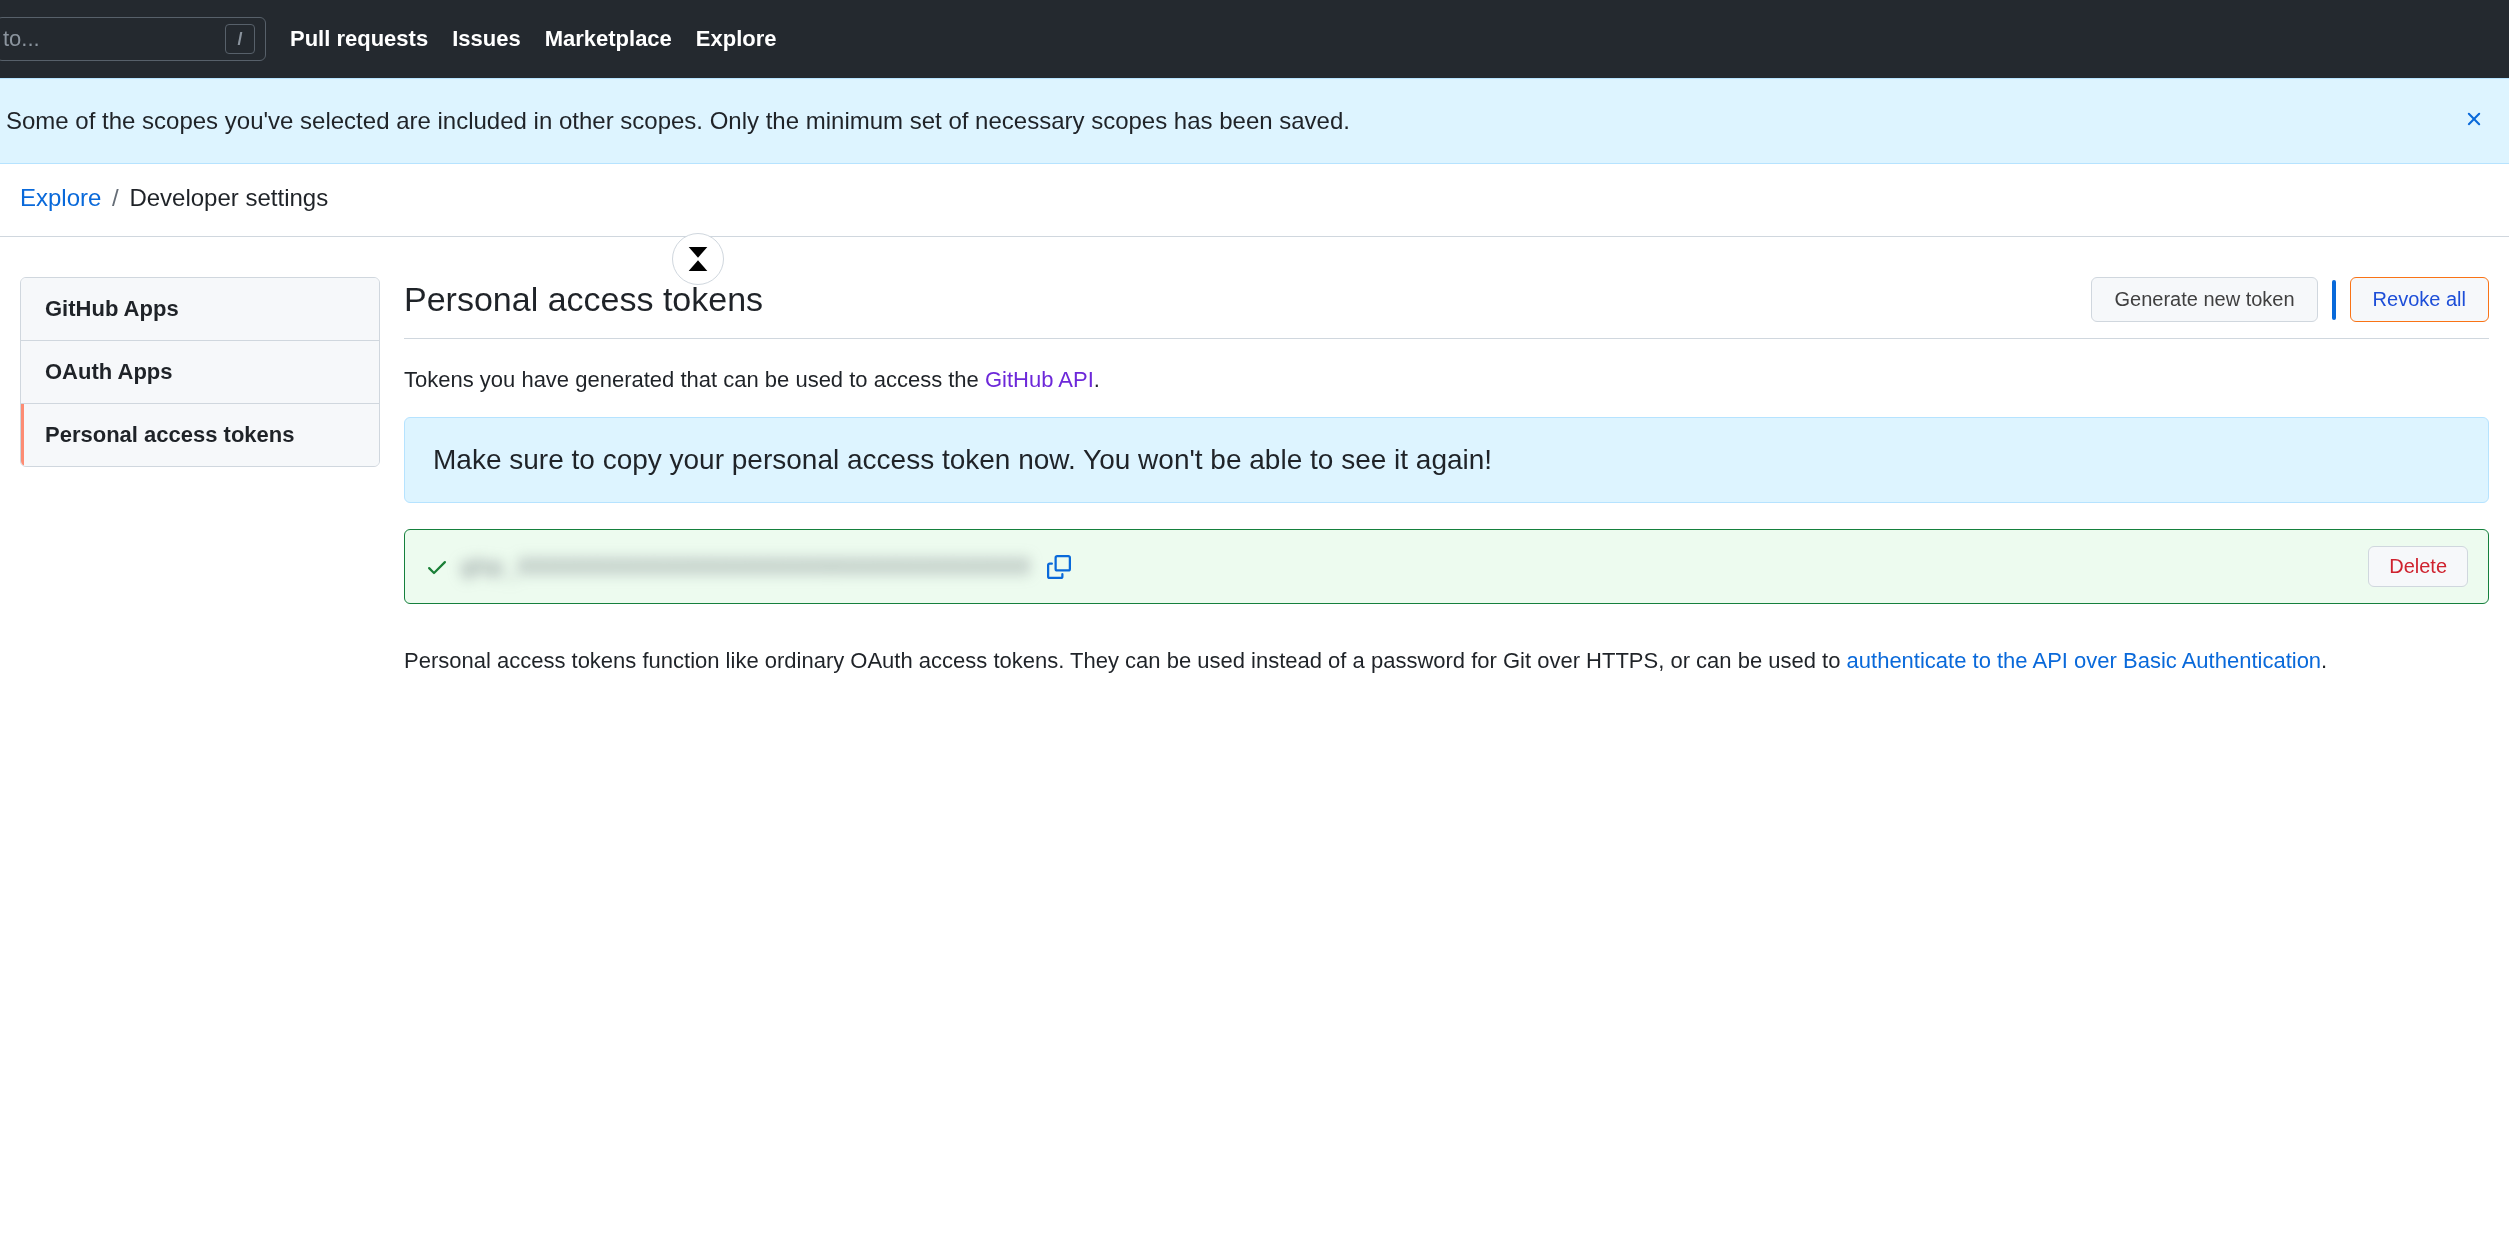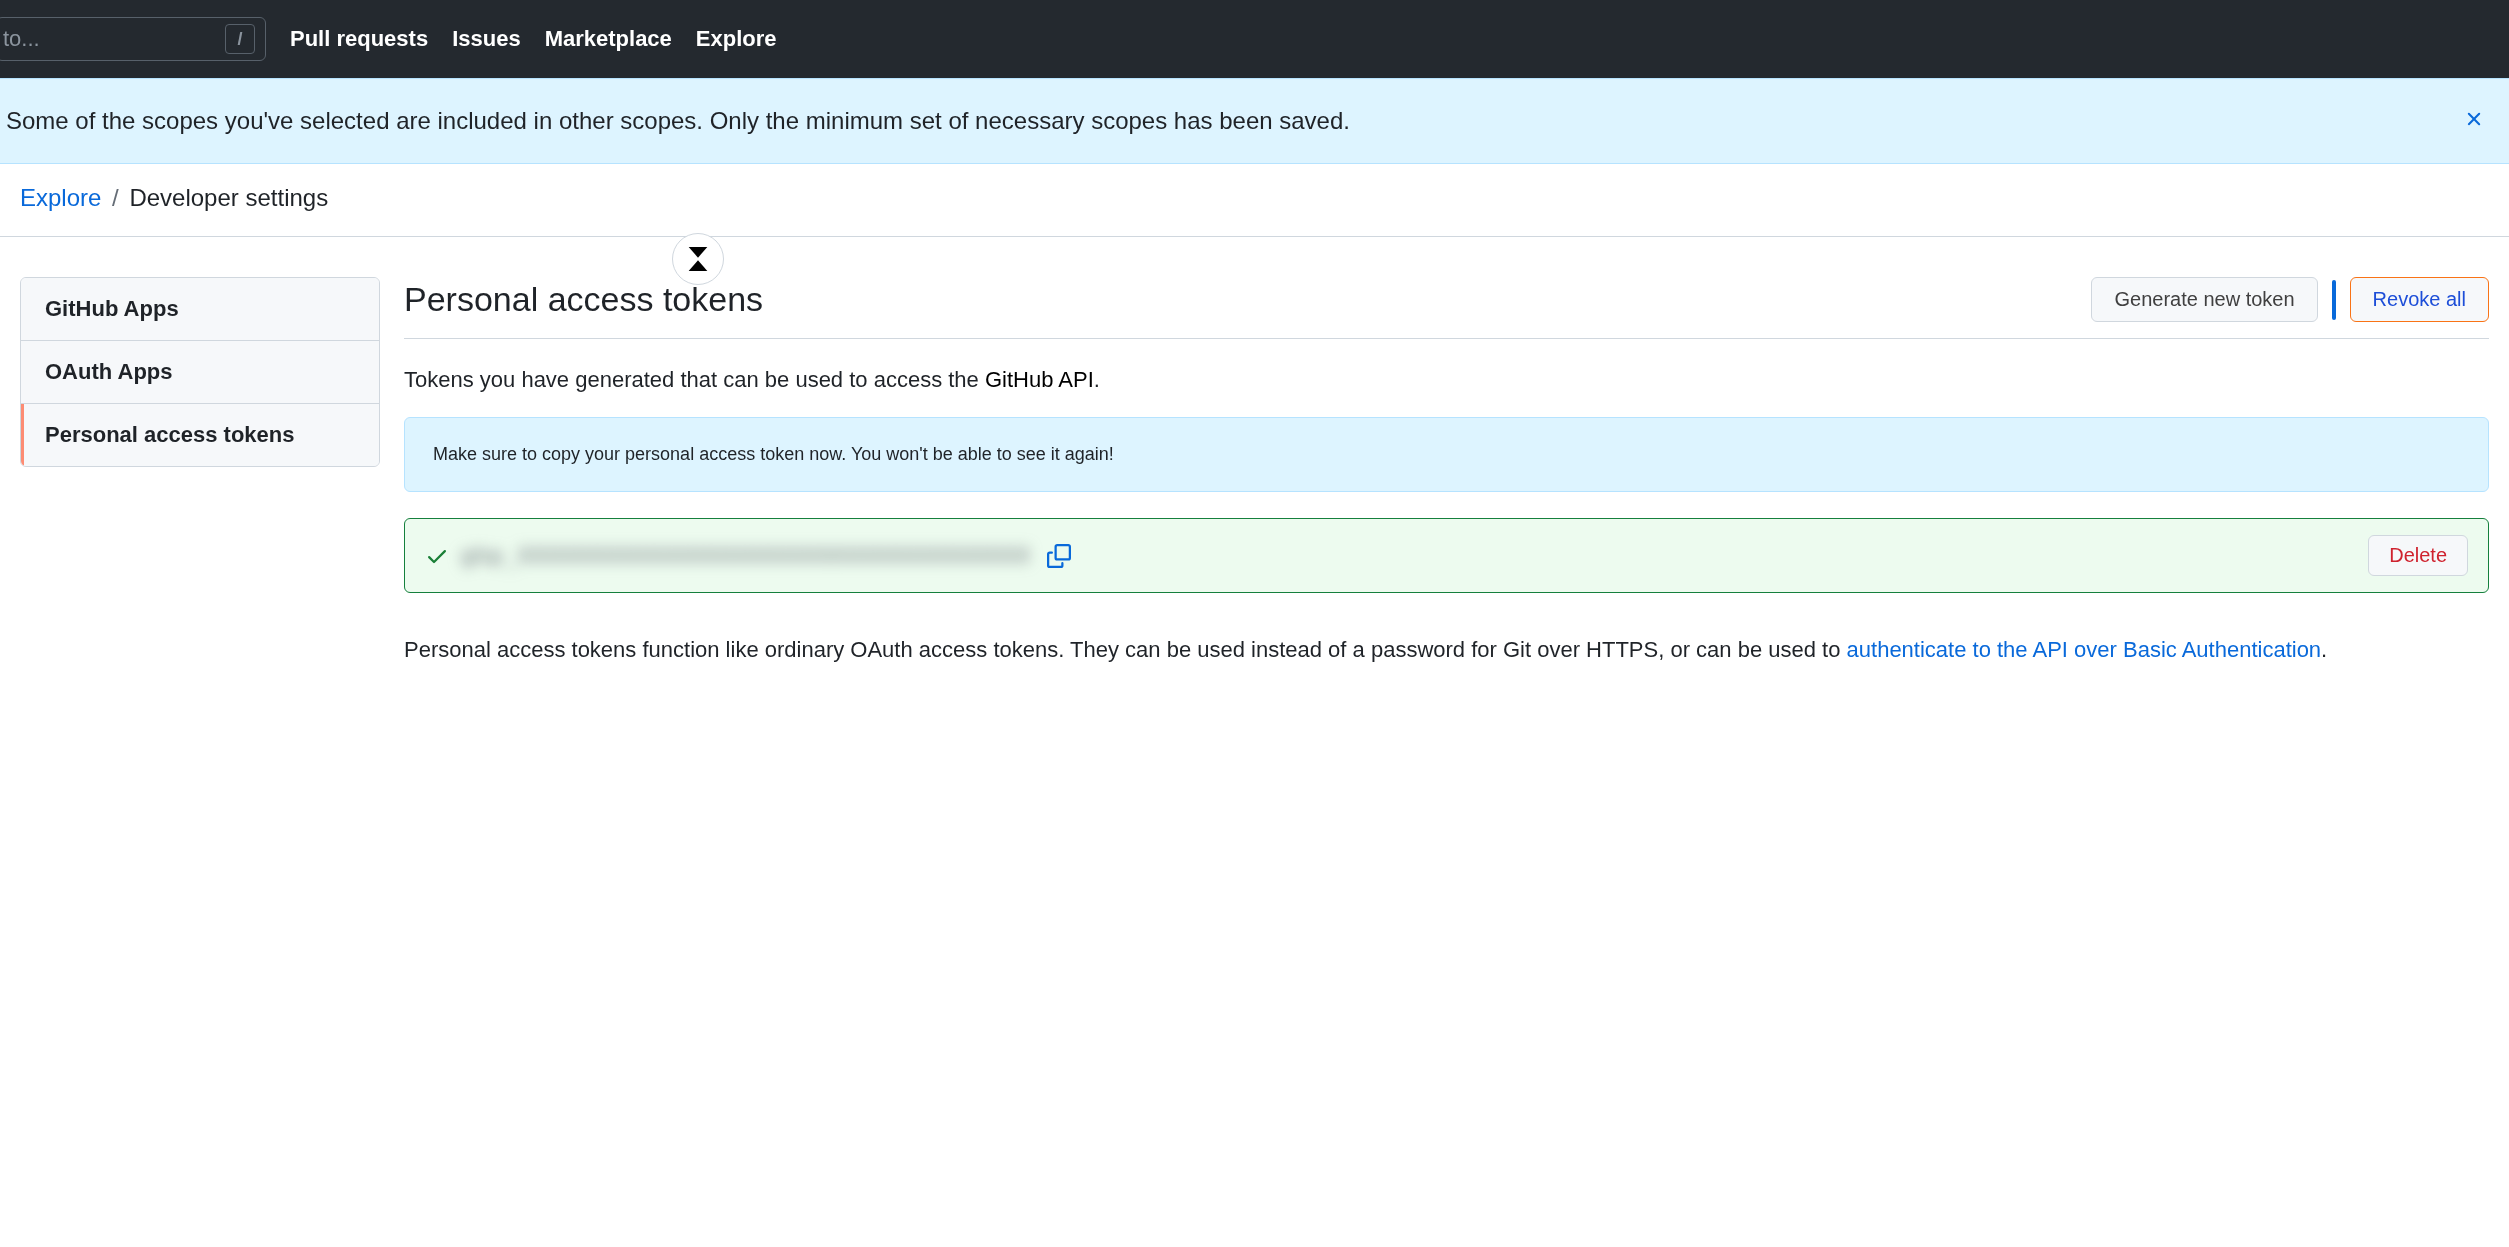--- a/index.html
+++ b/index.html
@@ -171,28 +171,28 @@
     height: 40px;
     background: #0969da;
     border-radius: 2px;
   }
 
   .intro-text {
     font-size: 22px;
     margin: 28px 0 24px 0;
     color: #1f2328;
   }
-  .intro-text a { color: #000000; text-decoration: none; }
+  .intro-text a { color: #6d28d9; text-decoration: none; }
 
   .copy-warning {
     background: #ddf4ff;
     border: 1px solid #b6e3ff;
     border-radius: 6px;
     padding: 26px 28px;
-    font-size: 18px;
+    font-size: 28px;
     color: #1f2328;
     margin-bottom: 26px;
   }
 
   .token-row {
     background: #edfbef;
     border: 1px solid #15803d;
     border-radius: 6px;
     padding: 16px 20px;
     display: flex;

